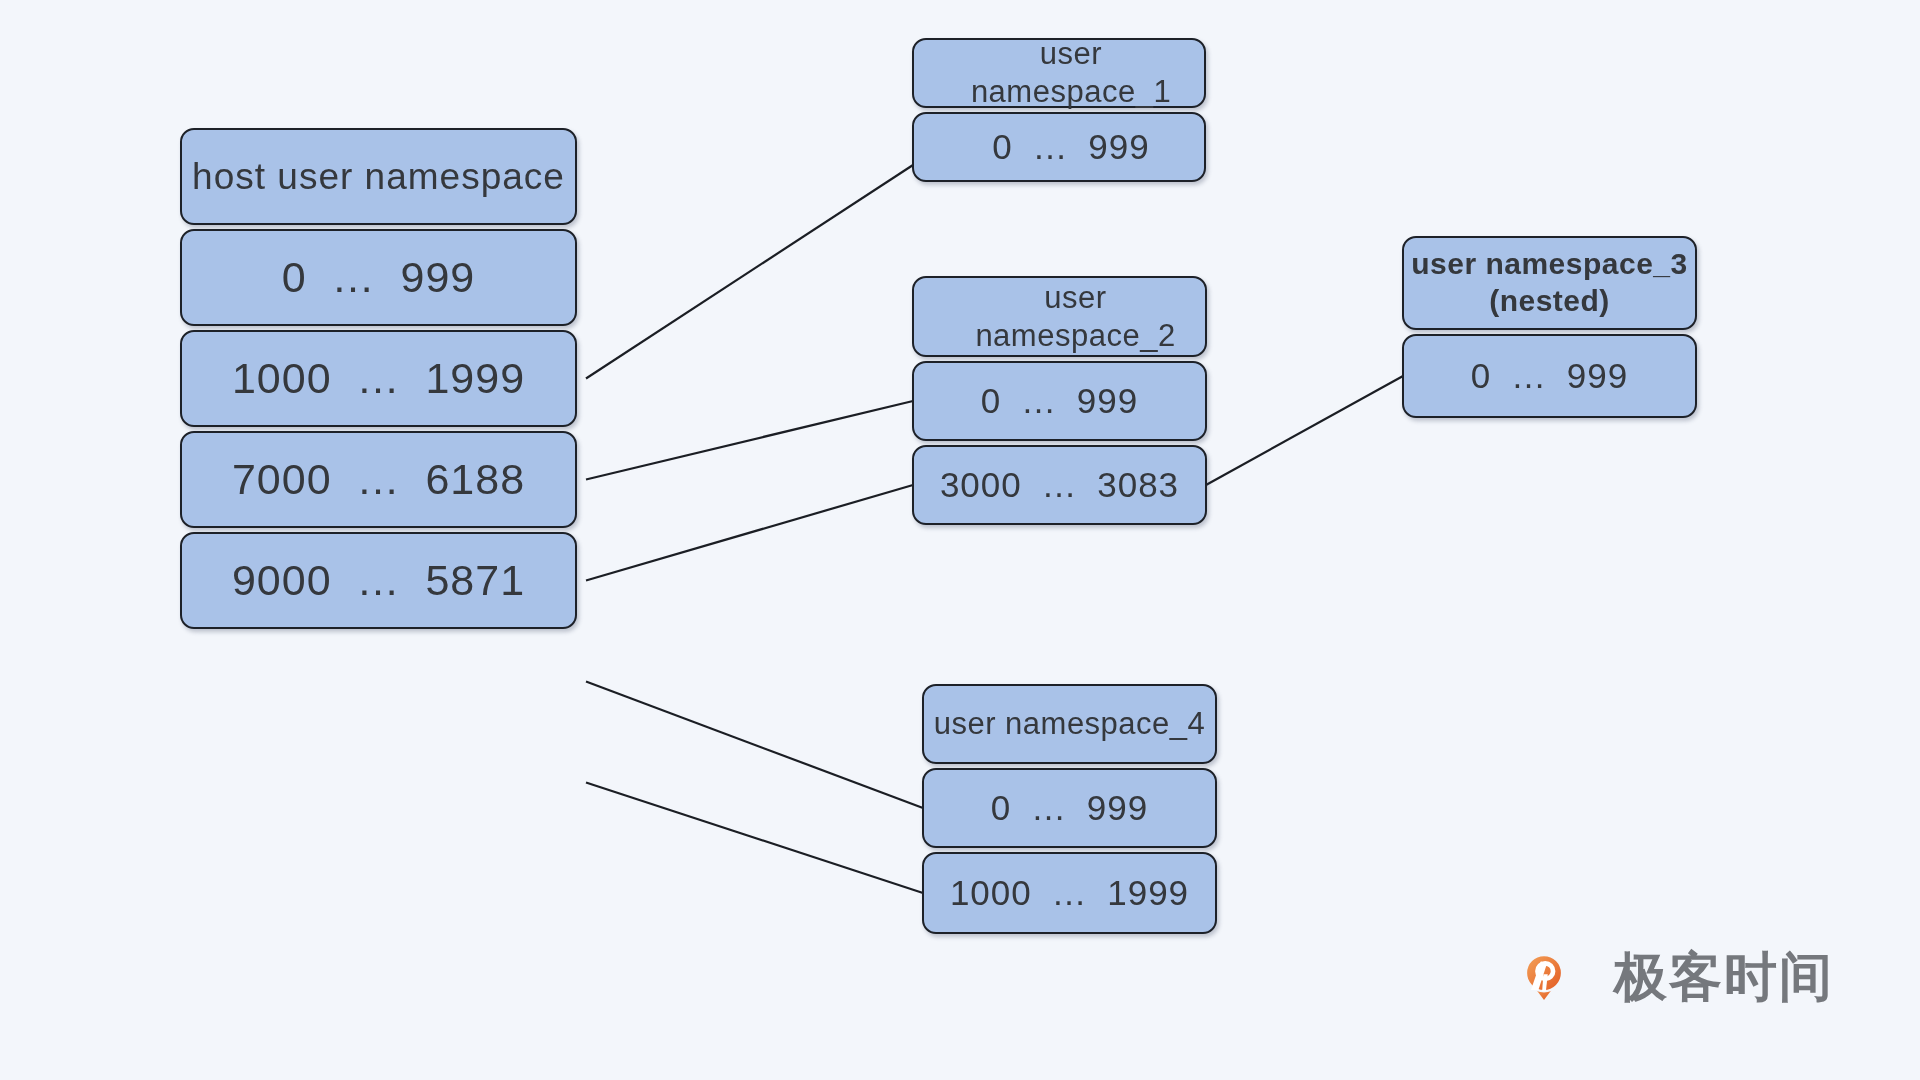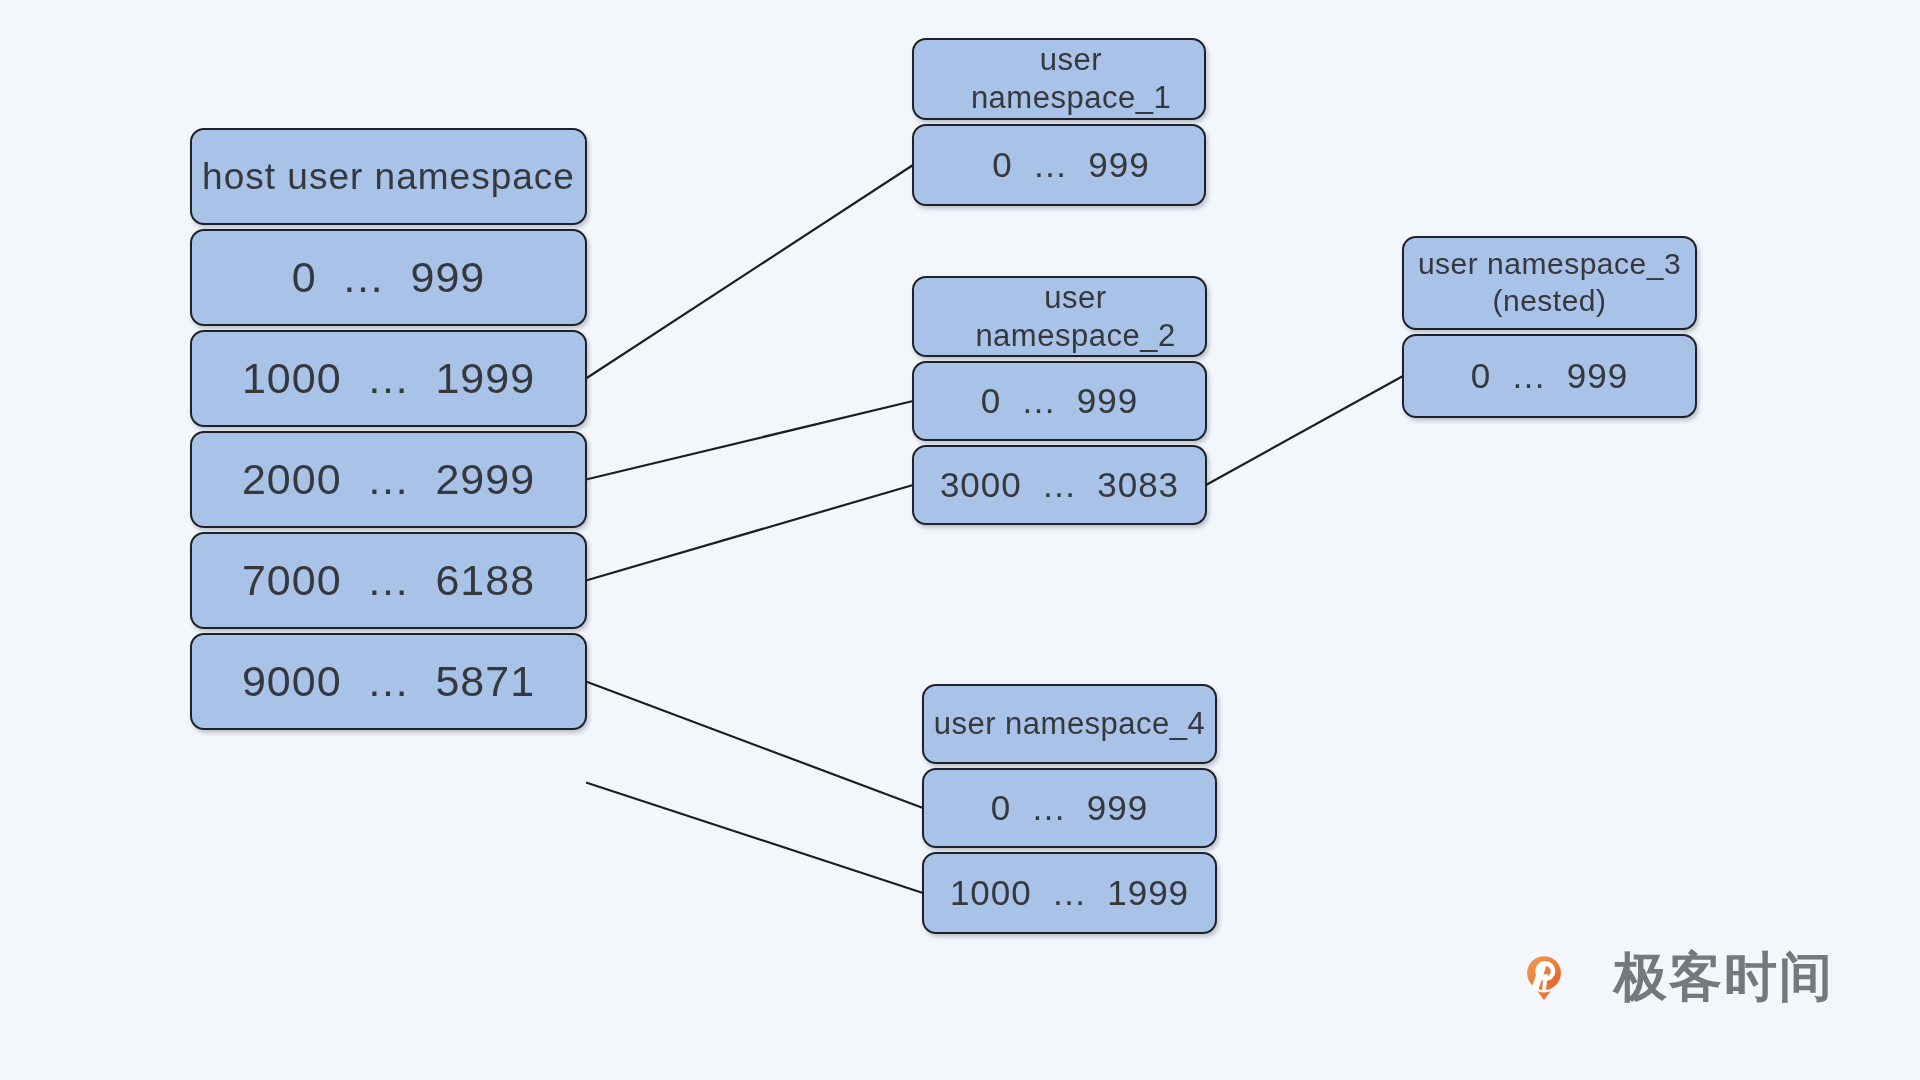--- a/index.html
+++ b/index.html
@@ -38,24 +38,24 @@
     text-align:center;
     line-height:1.22;
   }
   
   .node-host .cell{height:97px;}
   .node-host .cell.title-cell{font-size:37px;letter-spacing:1px;}
   .node-host .cell.row-cell{font-size:43px;letter-spacing:1px;word-spacing:12px;}
   
   .node-ns .cell.title-cell{font-size:31px;letter-spacing:0.5px;}
   .node-ns .cell.row-cell{font-size:35px;letter-spacing:1px;word-spacing:9px;}
-  .node-ns1 .cell{height:82px;padding-left:24px;}
+  .node-ns1 .cell{height:70px;padding-left:24px;}
   .node-ns2 .cell{height:80px;}
   .node-ns2 .cell.title-cell{height:81px;padding-left:32px;}
-  .node-ns3 .cell.title-cell{height:94px;font-size:30px;}
+  .node-ns3 .cell.title-cell{height:94px;font-size:30px;font-weight:bold;}
   .node-ns3 .cell.row-cell{height:84px;}
   .node-ns4 .cell{height:80px;justify-content:center;}
   .node-ns4 .cell.row-cell:last-child{height:82px;}
   
   #logo{
     position:absolute;left:1524px;top:936px;width:310px;height:84px;
     display:flex;align-items:center;gap:14px;
   }
   #logo-text{
     font-size:53px;
@@ -73,32 +73,29 @@
 
   <svg id="edges-svg">
       <line x1="586" y1="378.5" x2="913" y2="165" stroke="#1b1e24" stroke-width="2.2"></line>
       <line x1="586" y1="479.5" x2="913" y2="401" stroke="#1b1e24" stroke-width="2.2"></line>
       <line x1="586" y1="580.5" x2="913" y2="485" stroke="#1b1e24" stroke-width="2.2"></line>
       <line x1="1206" y1="485" x2="1403" y2="376" stroke="#1b1e24" stroke-width="2.2"></line>
       <line x1="586" y1="681.5" x2="923" y2="808" stroke="#1b1e24" stroke-width="2.2"></line>
       <line x1="586" y1="782.5" x2="923" y2="893" stroke="#1b1e24" stroke-width="2.2"></line>
     </svg>
 
-  <div class="node node-host" style="left:190px;top:128px;width:397px">
+  <div class="node node-host" style="left:180px;top:128px;width:397px">
     <div class="cell title-cell">
       <span>host user namespace</span>
     </div>
     <div class="cell row-cell">
       <span>0 … 999</span>
     </div>
     <div class="cell row-cell">
       <span>1000 … 1999</span>
-    </div>
-    <div class="cell row-cell">
-      <span>2000 … 2999</span>
     </div>
     <div class="cell row-cell">
       <span>7000 … 6188</span>
     </div>
     <div class="cell row-cell">
       <span>9000 … 5871</span>
     </div>
   </div>
 
   <div class="node node-ns node-ns1" style="left:912px;top:38px;width:294px">

